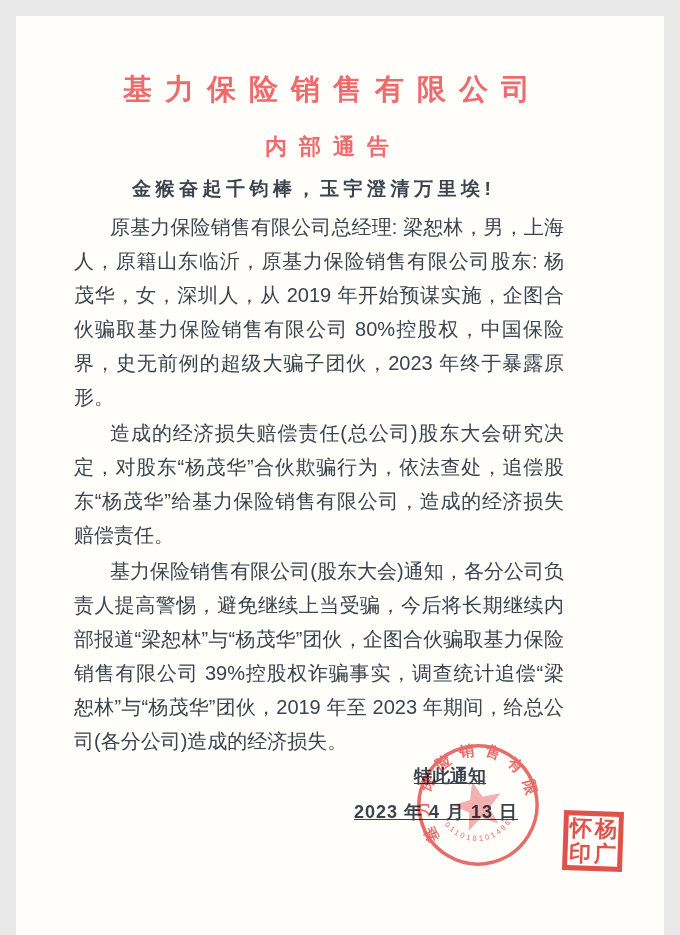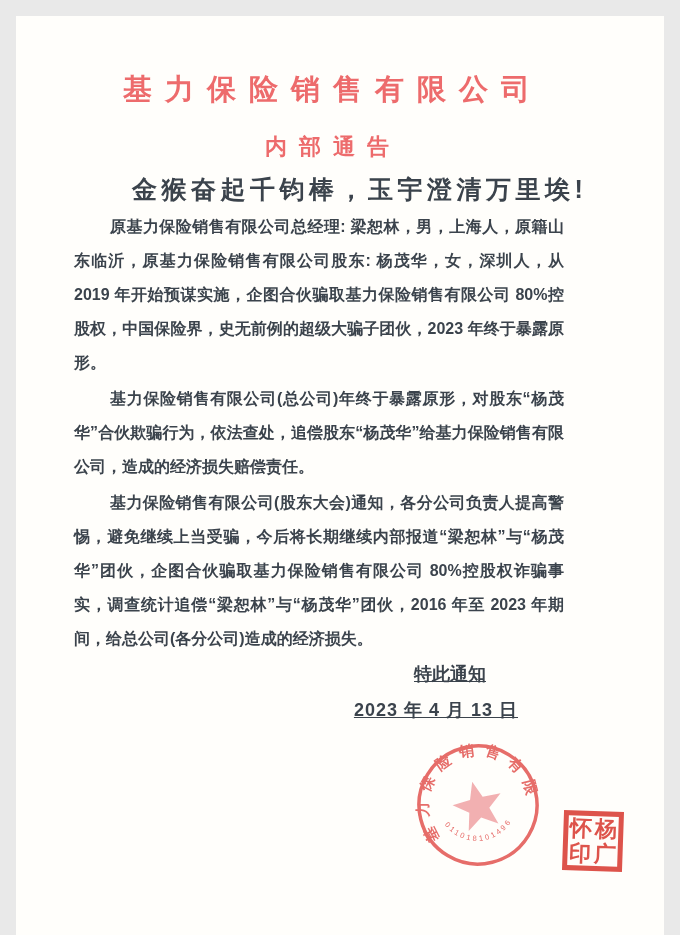--- a/index.html
+++ b/index.html
@@ -27,30 +27,30 @@
   .title-1 {
     padding-top:56px;
     font-size:29px; line-height:34px; letter-spacing:13px;
   }
   .title-2 {
     margin-top:24px;
     font-size:22px; line-height:34px; letter-spacing:12px;
   }
   .slogan {
     margin:0; font-weight:bold;
-    font-size:25px; line-height:34px;
+    font-size:19px; line-height:34px;
     white-space:nowrap;
   }
   .slogan-1 { margin-top:8px; text-indent:58px; letter-spacing:4.5px; }
   .slogan-2 { text-indent:24px; letter-spacing:5px; }
   .para {
     margin:4px 0 0 0;
     width:490px;
-    font-size:16px; line-height:34px;
-    font-weight:bold;
+    font-size:20px; line-height:34px;
+    font-weight:normal;
     text-align:justify;
     text-indent:36px;
   }
   .para + .para { margin-top:2px; }
   .closing { margin-top:0; }
   .closing p {
     margin:0;
     font-size:18px; line-height:36px; font-weight:bold;
     text-align:right;
     white-space:nowrap;
@@ -119,22 +119,22 @@
 
 <div class="page">
 
   <div class="doc">
     <h1 class="title title-1">基力保险销售有限公司</h1>
     <h2 class="title title-2">内部通告</h2>
 
     <p class="slogan slogan-1">金猴奋起千钧棒，玉宇澄清万里埃!</p>
 
     <p class="para">原基力保险销售有限公司总经理: 梁恕林，男，上海人，原籍山东临沂，原基力保险销售有限公司股东: 杨茂华，女，深圳人，从 2019 年开始预谋实施，企图合伙骗取基力保险销售有限公司 80%控股权，中国保险界，史无前例的超级大骗子团伙，2023 年终于暴露原形。</p>
-    <p class="para">基力保险销售有限公司(总公司)年终于暴露原形，对股东“杨茂华”合伙欺骗行为，依法查处，追偿股东“杨茂华”给基力保险销售有限公司，造成的经济损失赔偿责任。</p>
-    <p class="para">基力保险销售有限公司(股东大会)通知，各分公司负责人提高警惕，避免继续上当受骗，今后将长期继续内部报道“梁恕林”与“杨茂华”团伙，企图合伙骗取基力保险销售有限公司 80%控股权诈骗事实，调查统计追偿“梁恕林”与“杨茂华”团伙，2016 年至 2023 年期间，给总公司(各分公司)造成的经济损失。</p>
+    <p class="para">造成的经济损失赔偿责任(总公司)股东大会研究决定，对股东“杨茂华”合伙欺骗行为，依法查处，追偿股东“杨茂华”给基力保险销售有限公司，造成的经济损失赔偿责任。</p>
+    <p class="para">基力保险销售有限公司(股东大会)通知，各分公司负责人提高警惕，避免继续上当受骗，今后将长期继续内部报道“梁恕林”与“杨茂华”团伙，企图合伙骗取基力保险销售有限公司 39%控股权诈骗事实，调查统计追偿“梁恕林”与“杨茂华”团伙，2019 年至 2023 年期间，给总公司(各分公司)造成的经济损失。</p>
 
     <div class="closing">
       <p class="c-notice">特此通知</p>
       <p class="c-date">2023 年 4 月 13 日</p>
     </div>
   </div>
 
   <div class="seal-round">
     <svg viewBox="0 0 126 126" width="126" height="126">
       <defs>

